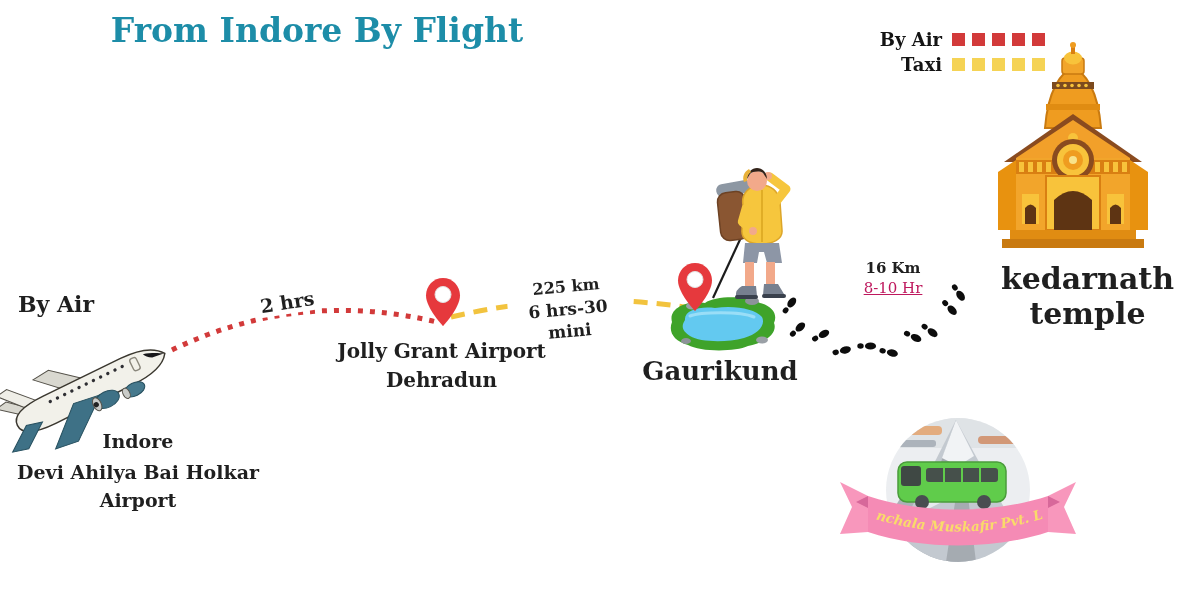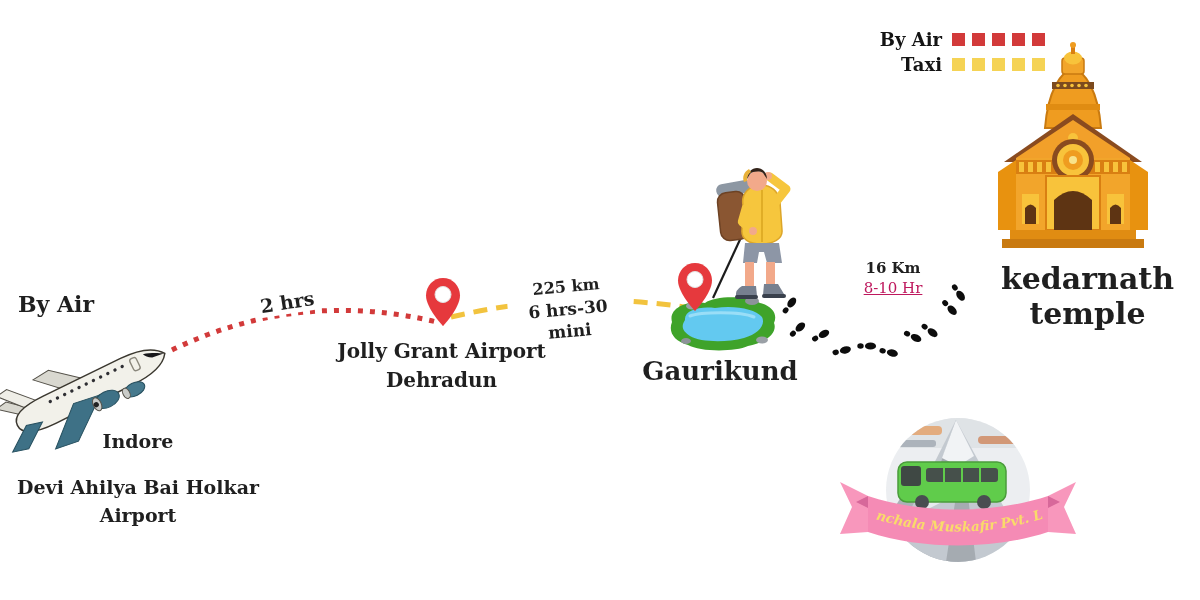--- a/index.html
+++ b/index.html
@@ -20,21 +20,21 @@
   .legend-row{display:flex;align-items:center;justify-content:flex-end;gap:10px;height:25px;}
   .legend-label{font-size:18px;font-weight:700;color:#141414;}
   .sqs{display:flex;gap:7px;}
   .sq{width:13px;height:13px;}
   .sq.red{background:#d23a3a;}
   .sq.yel{background:#f5d355;}
 
   .byair{left:18px;top:291px;font-size:22px;font-weight:700;}
 
   .origin-block{left:8px;top:430px;width:260px;text-align:center;font-weight:700;}
-  .origin-city{font-size:19px;margin-bottom:22px;}
+  .origin-city{font-size:19px;margin-bottom:7px;}
   .origin-airport{font-size:19px;line-height:1.45;}
 
   .leg1{
     left:254px;top:290px;padding:1px 6px;background:#ffffff;
     font-size:19px;font-weight:700;transform:rotate(-9deg);
   }
   .stop1{left:329px;top:337px;width:225px;text-align:center;font-weight:700;font-size:20px;line-height:1.45;}
   .leg2{
     left:508px;top:277px;width:120px;text-align:center;background:#ffffff;
     transform:rotate(-5deg);font-weight:700;line-height:1.3;
@@ -225,20 +225,21 @@
       <polygon points="210,86 210,98 222,92" fill="#cf4884"></polygon>
       <path id="ribbonCurve" d="M34,108 C90,126 150,126 206,108" fill="none"></path>
       <text font-size="13.5" font-style="italic" font-weight="700" fill="#f8d44a" font-family="DejaVu Serif, serif">
         <textPath href="#ribbonCurve" startOffset="50%" text-anchor="middle">Manchala Muskafir Pvt. Ltd.</textPath>
       </text>
     </g>
   </g>
 </svg>
 
 <div class="lbl title">
+  <div>From Indore By Flight</div>
 </div>
 
 <div class="lbl legend">
   <div class="legend-row">
     <span class="legend-label">By Air</span>
     <span class="sqs">
       <span class="sq red"></span>
         <span class="sq red"></span>
         <span class="sq red"></span>
         <span class="sq red"></span>

